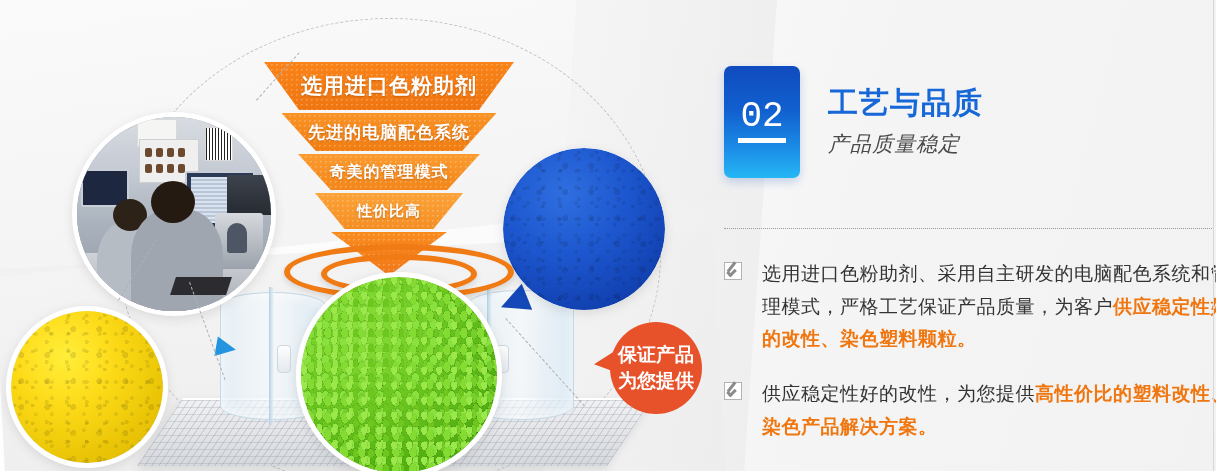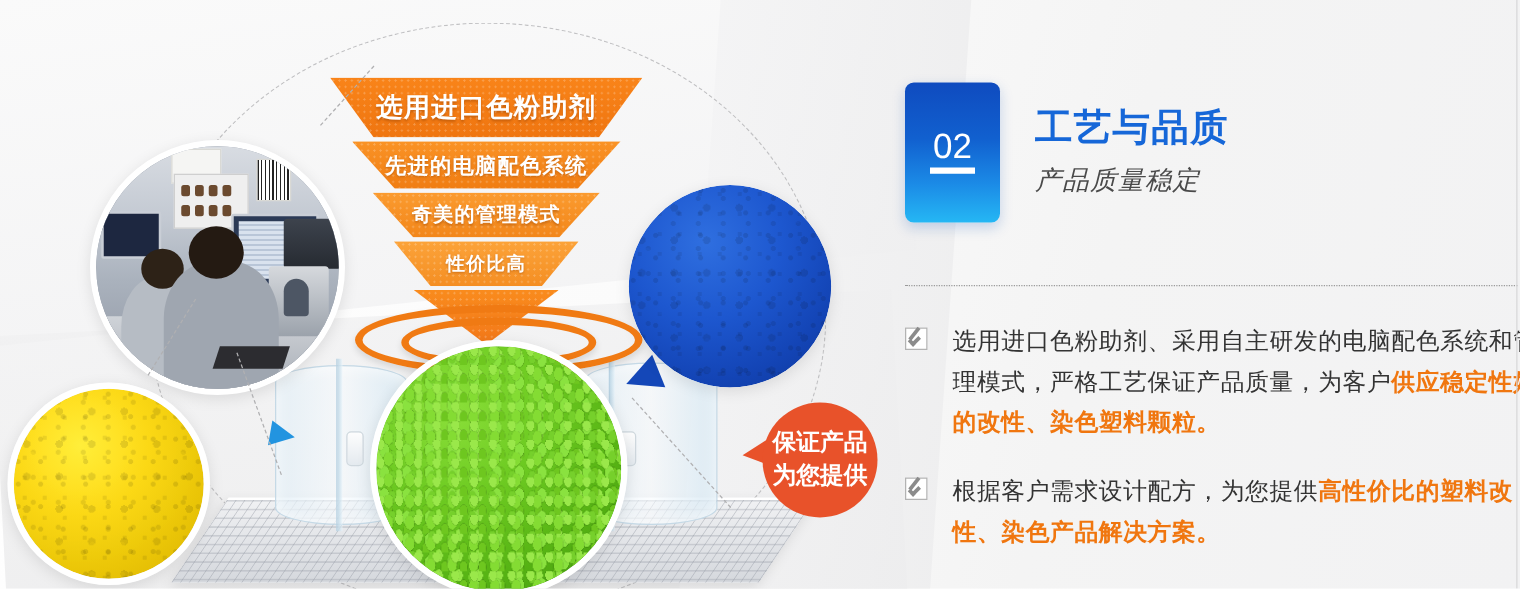--- a/index.html
+++ b/index.html
@@ -174,22 +174,22 @@
     border-top:11px solid transparent;border-bottom:11px solid transparent;
     border-right:22px solid #e8522a;transform:rotate(-6deg);}
 
   
   #right-panel{position:absolute;left:724px;top:0;width:492px;height:471px;}
   #head-row{position:absolute;left:0;top:66px;display:flex;align-items:center;}
   #num-badge{width:76px;height:112px;border-radius:7px;
     background:linear-gradient(180deg,#0f4bbf 0%,#1160cf 40%,#1b8ae6 72%,#25b7f4 100%);
     display:flex;align-items:center;justify-content:center;position:relative;
     box-shadow:0 4px 10px rgba(20,80,180,.22);}
-  #num-badge span{font-family:Liberation Sans, sans-serif;
-    font-size:28px;color:#fff;line-height:1;padding-bottom:10px;position:relative;}
+  #num-badge span{font-family:Liberation Mono, monospace;
+    font-size:36px;color:#fff;line-height:1;padding-bottom:10px;position:relative;}
   #num-badge span:after{content:"";position:absolute;left:-2px;right:-2px;bottom:2px;
     height:5px;background:#fff;}
   #head-text{margin-left:28px;}
   #head-title{font-size:30px;font-weight:bold;color:#1667d8;letter-spacing:1px;
     line-height:1.15;}
   #head-sub{font-size:21px;color:#4a4a4a;margin-top:10px;letter-spacing:1px;font-style:italic;}
 
   #divider{position:absolute;left:0;top:228px;width:490px;height:0;
     border-top:1px dotted #9a9a9a;}
 
@@ -331,19 +331,19 @@
 
     <div id="divider"></div>
 
     <div class="bullet" id="bullet-1">
       <div class="chk"></div>
       <div class="btext"><span>选用进口色粉助剂、采用自主研发的电脑配色系统和管理模式，严格工艺保证产品质量，为客户</span><span class="hl">供应稳定性好的改性、染色塑料颗粒。</span></div>
     </div>
 
     <div class="bullet" id="bullet-2">
       <div class="chk"></div>
-      <div class="btext"><span>根据客户需求设计配方，为您提供</span><span class="hl">高性价比的塑料改性、染色产品解决方案。</span></div>
+      <div class="btext"><span>供应稳定性好的改性，为您提供</span><span class="hl">高性价比的塑料改性、染色产品解决方案。</span></div>
     </div>
 
   </div>
 
   <div id="edge-line"></div>
 </div>
 
 </body></html>

